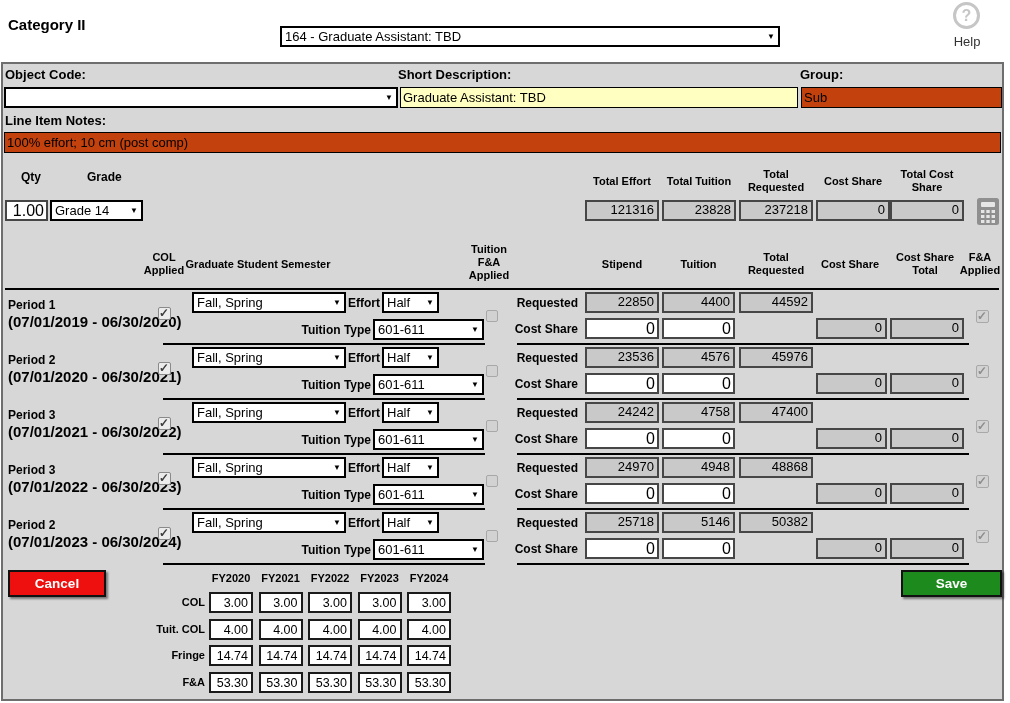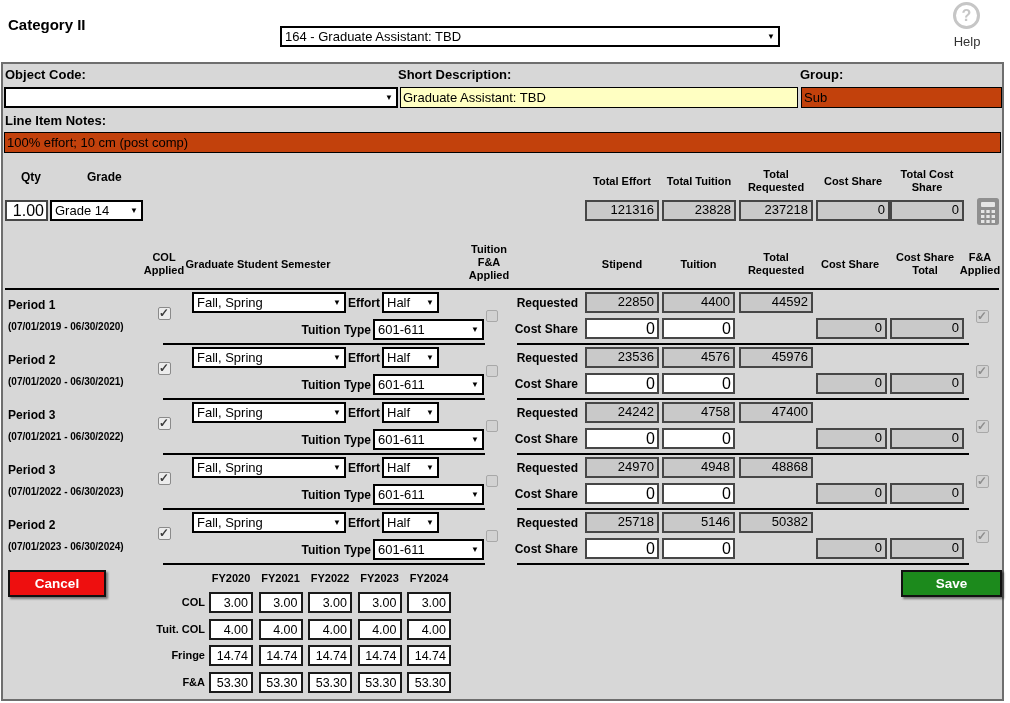--- a/index.html
+++ b/index.html
@@ -53,21 +53,21 @@
   .h-faapp{left:948px;top:180px;width:58px;}
   
   .total-col{position:absolute;top:98px;width:74px;}
   .total-lbl{position:absolute;top:0;left:-9px;width:92px;height:38px;
       display:flex;align-items:center;justify-content:center;text-align:center;
       white-space:pre-line;}
   .total-field{top:38px;left:0;width:74px;}
   
   .period{position:absolute;left:0;width:100%;height:55px;}
   .p-name{left:5px;top:8px;}
-  .p-dates{position:absolute;left:5px;top:23px;font-weight:bold;font-size:10px;margin-top:8px;}
+  .p-dates{position:absolute;left:5px;top:23px;font-weight:bold;font-size:15px;}
   .p-colcb{left:155px;top:17px;}
   .p-sem{left:189px;top:2px;width:154px;}
   .p-efflbl{left:339px;top:6px;width:38px;text-align:right;}
   .p-eff{left:379px;top:2px;width:57px;}
   .p-ttlbl{left:293px;top:33px;width:75px;text-align:right;}
   .p-tt{left:370px;top:29px;width:111px;}
   .p-tfacb{left:483px;top:20px;width:12px;height:12px;}
   .p-reqlbl{left:512px;top:6px;width:63px;text-align:right;}
   .p-cslbl{left:505px;top:32px;width:70px;text-align:right;}
   .r1{top:2px;} .r2{top:28px;}

